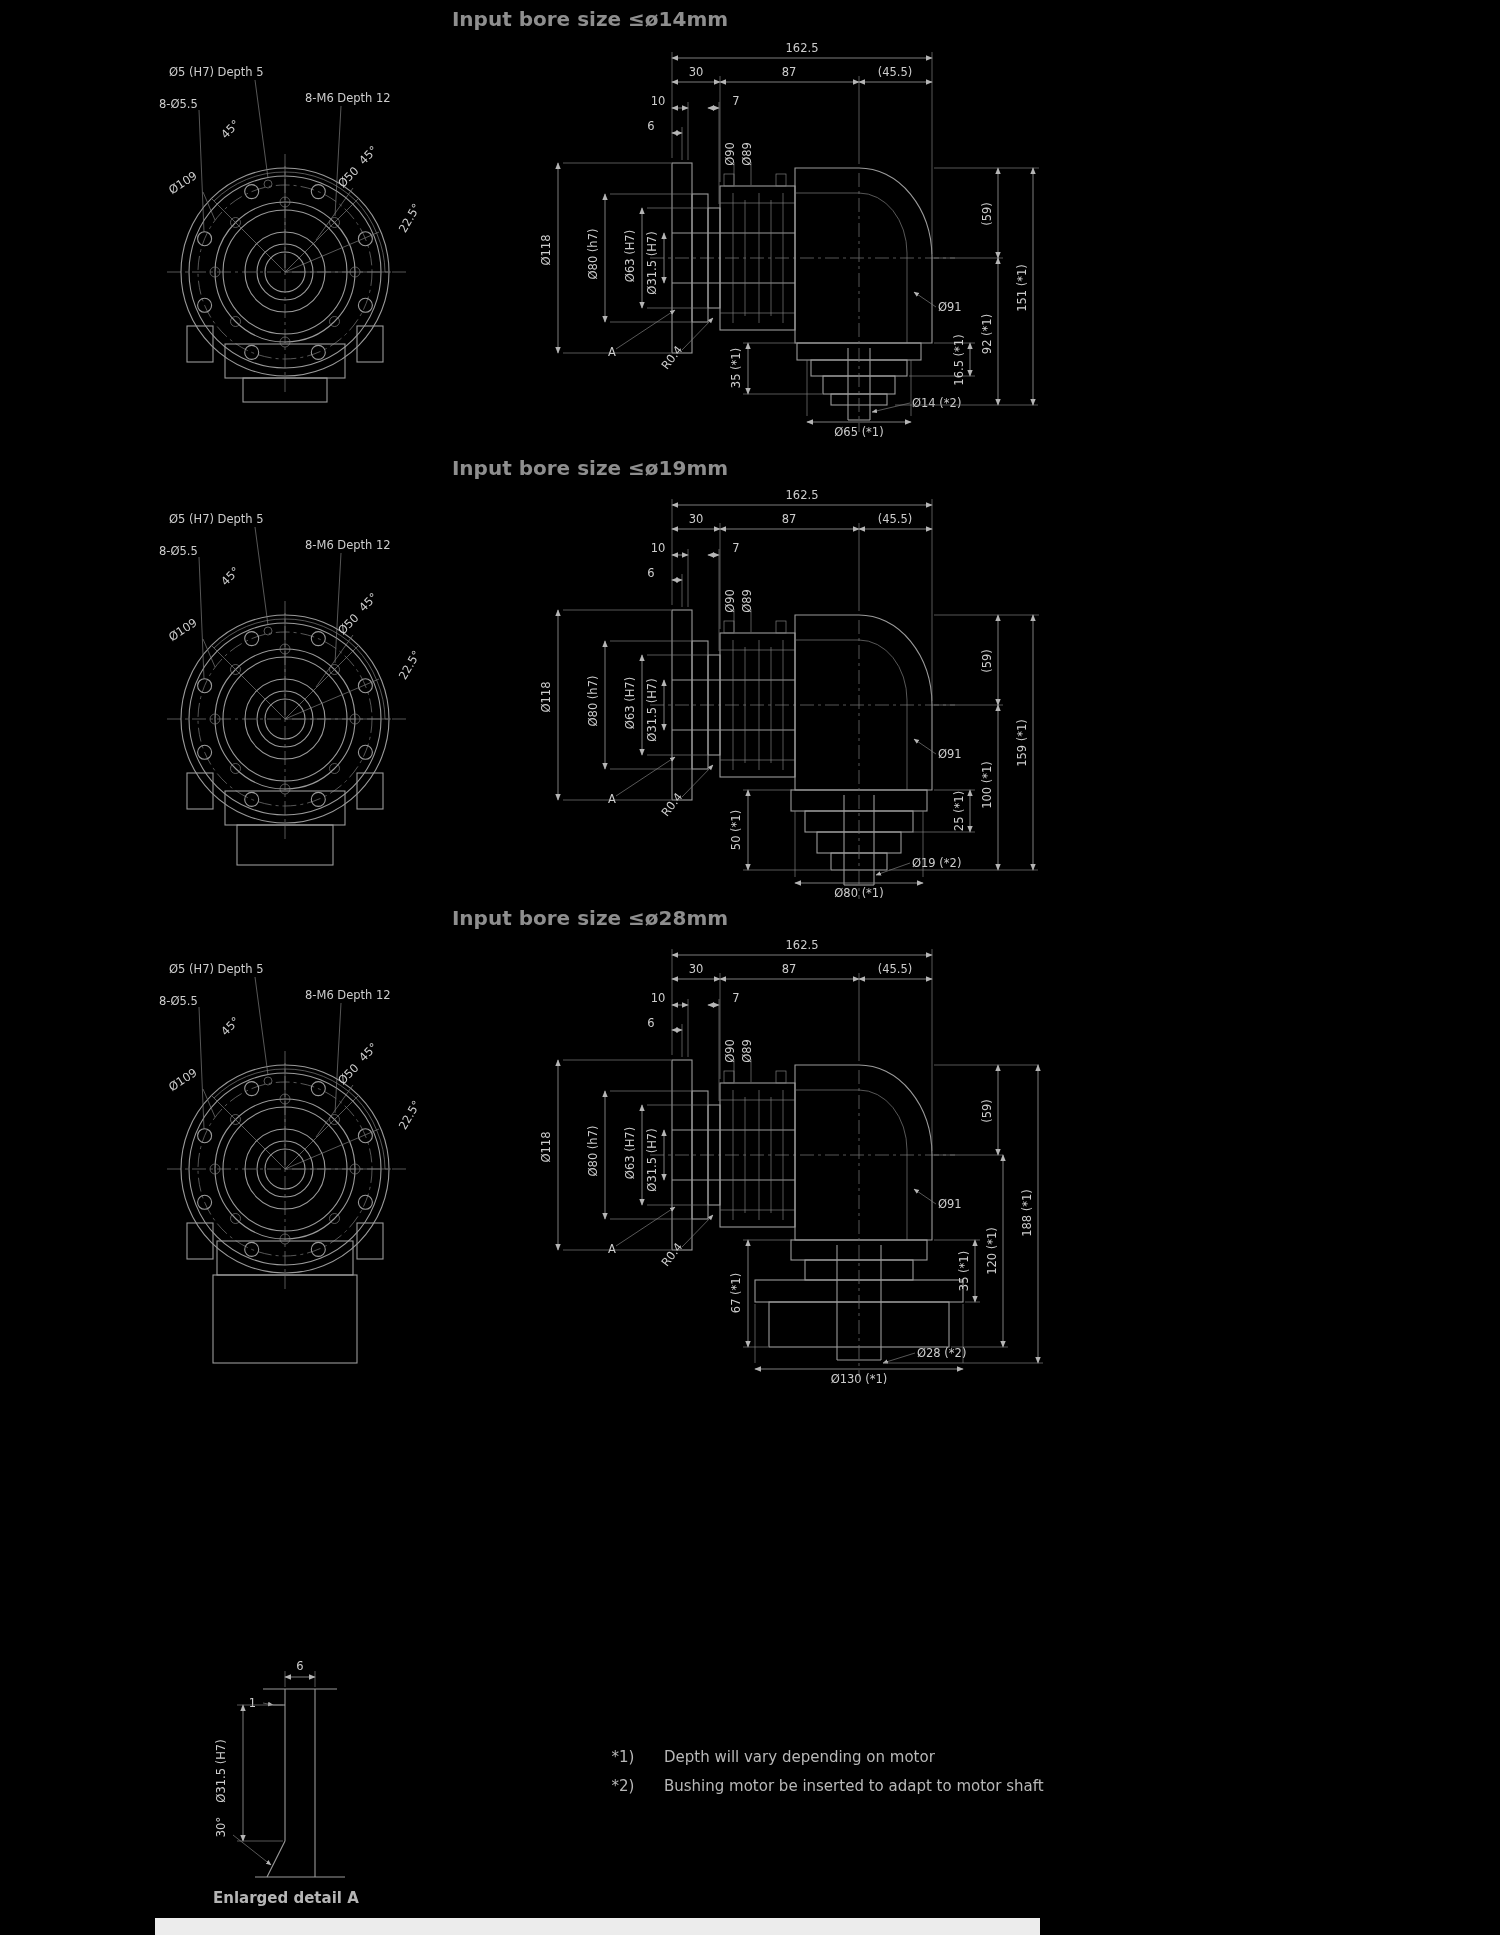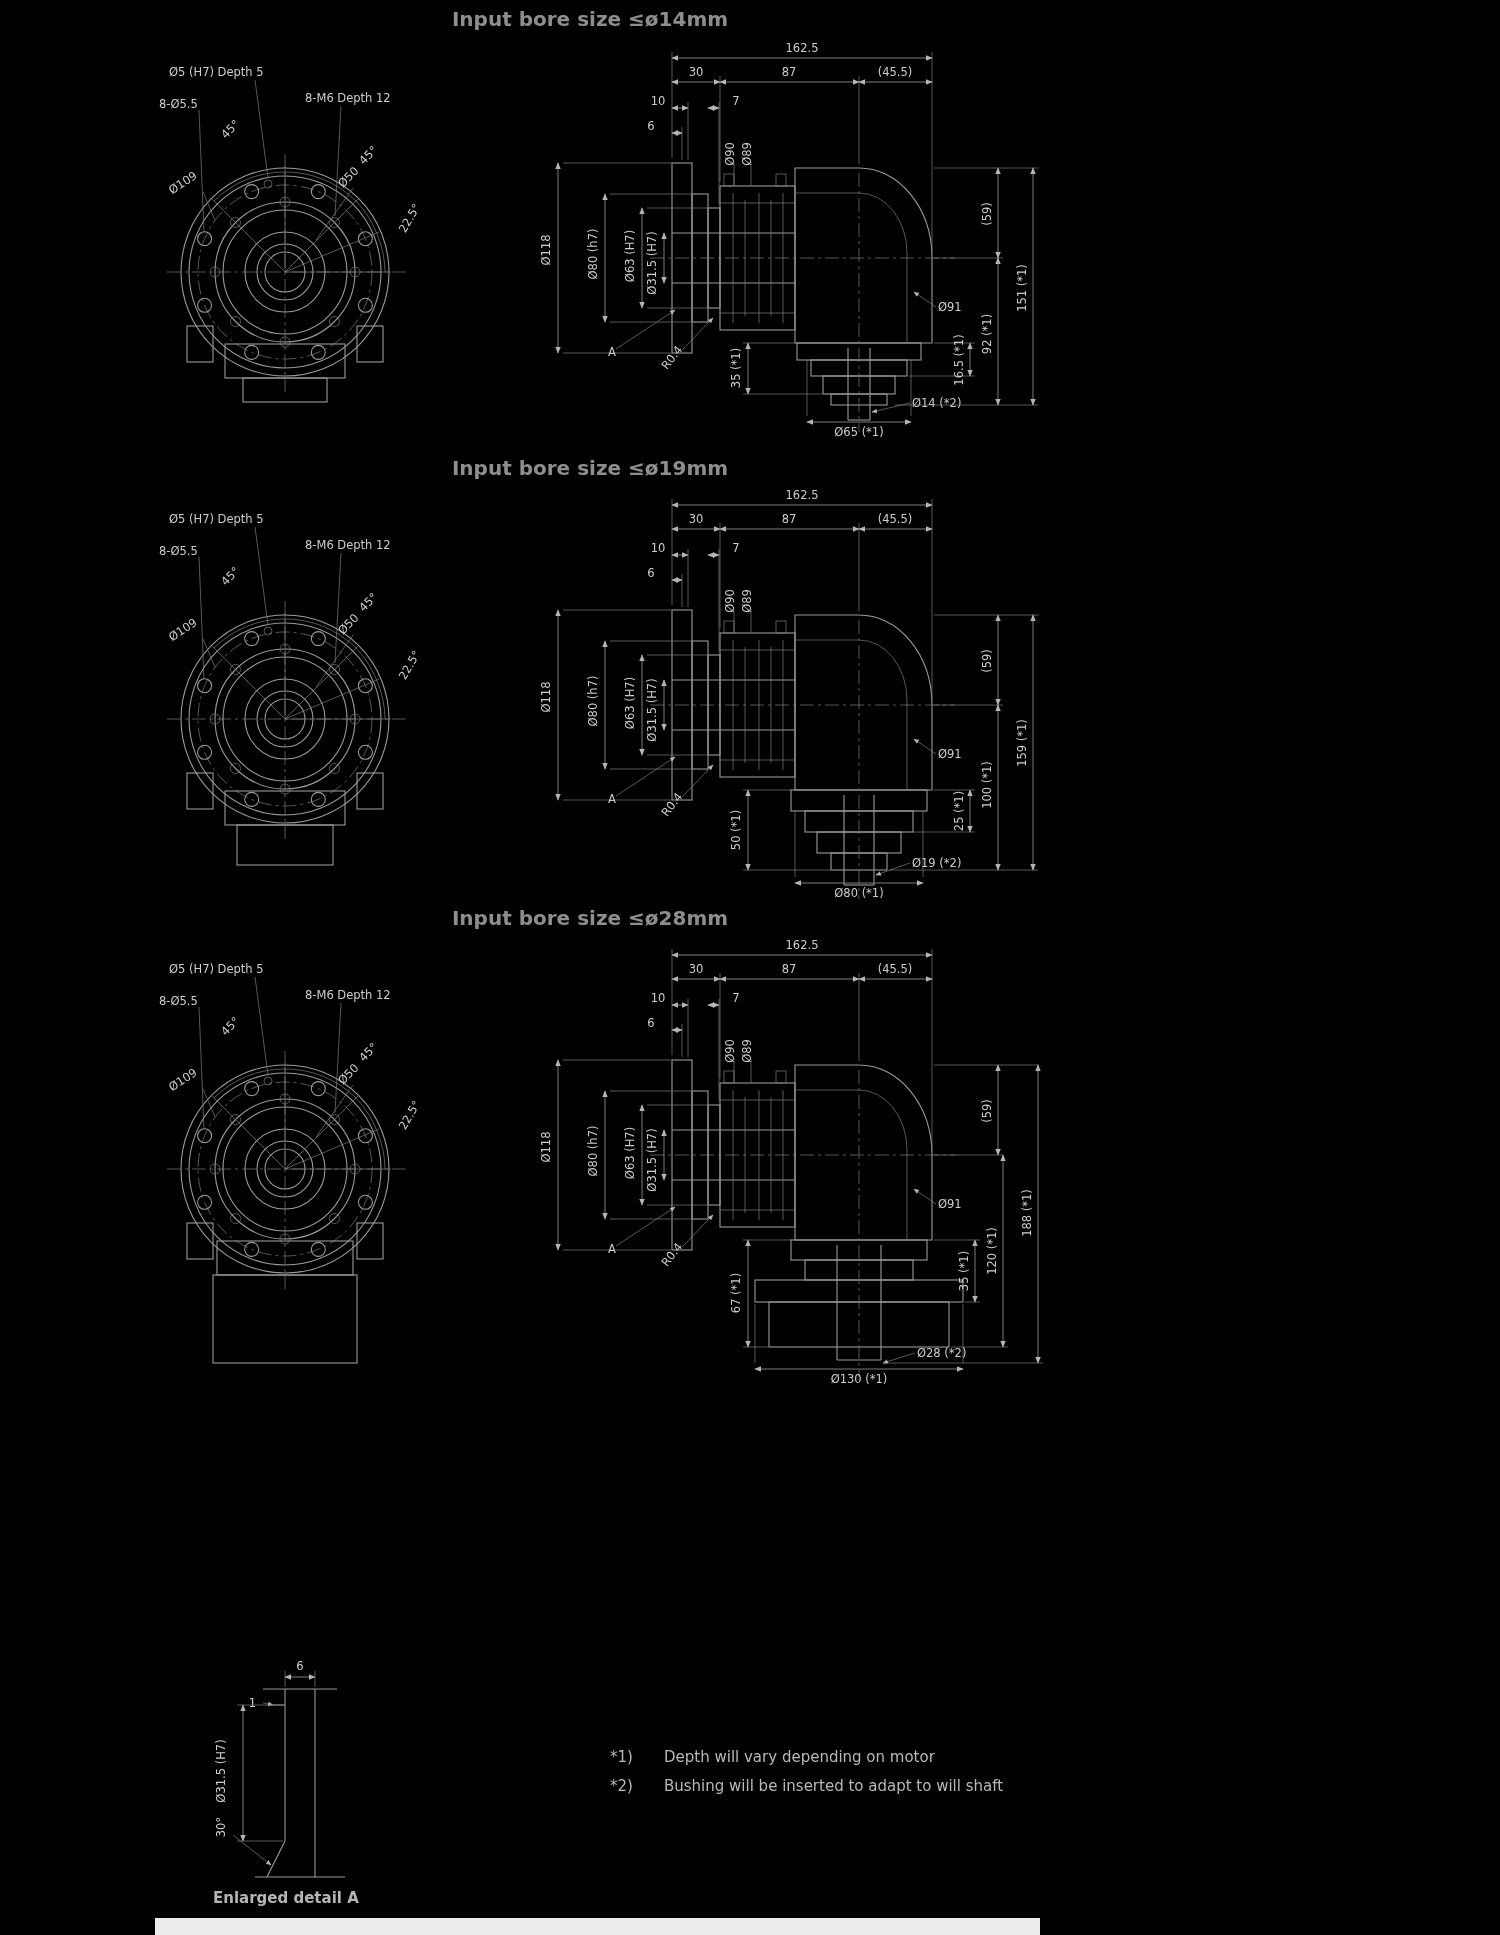--- a/index.html
+++ b/index.html
@@ -1,17 +1,17 @@
 <!DOCTYPE html>
 <html><head>
 <meta charset="utf-8">
 <style>
   html,body{margin:0;padding:0;background:#000;}
   .page{position:relative;width:1500px;height:1935px;background:#000;overflow:hidden;
-        font-family:"DejaVu Sans",sans-serif;}
+        font-family:"DejaVu Sans",sans-serif;text-align:center;}
   svg{position:absolute;overflow:visible;}
   svg text{fill:#cdcdcd;font-family:"DejaVu Sans",sans-serif;font-size:11.5px;}
   .sec-title{fill:#8e8e8e;font-size:20px;font-weight:bold;}
   .obj{stroke:#9a9a9a;stroke-width:1.1;fill:none;}
   .thin{stroke:#7c7c7c;stroke-width:0.7;fill:none;}
   .dim{stroke:#8b8b8b;stroke-width:0.9;fill:none;}
   .cl{stroke:#6d6d6d;stroke-width:0.8;fill:none;stroke-dasharray:14 4 3 4;}
   .notes{position:absolute;left:610px;top:1748px;color:#b8b8b8;font-size:15px;}
   .note-row{display:flex;gap:28px;margin-bottom:11px;}
   .note-ref{min-width:26px;}
@@ -302,18 +302,18 @@
     </g>
   </svg>
 
   <div class="notes">
     <div class="note-row">
       <span class="note-ref">*1)</span>
       <span>Depth will vary depending on motor</span>
     </div>
     <div class="note-row">
       <span class="note-ref">*2)</span>
-      <span>Bushing will be inserted to adapt to will shaft</span>
+      <span>Bushing motor be inserted to adapt to motor shaft</span>
     </div>
   </div>
 
   <div class="bottom-strip"></div>
 </div>
 
 </body></html>

